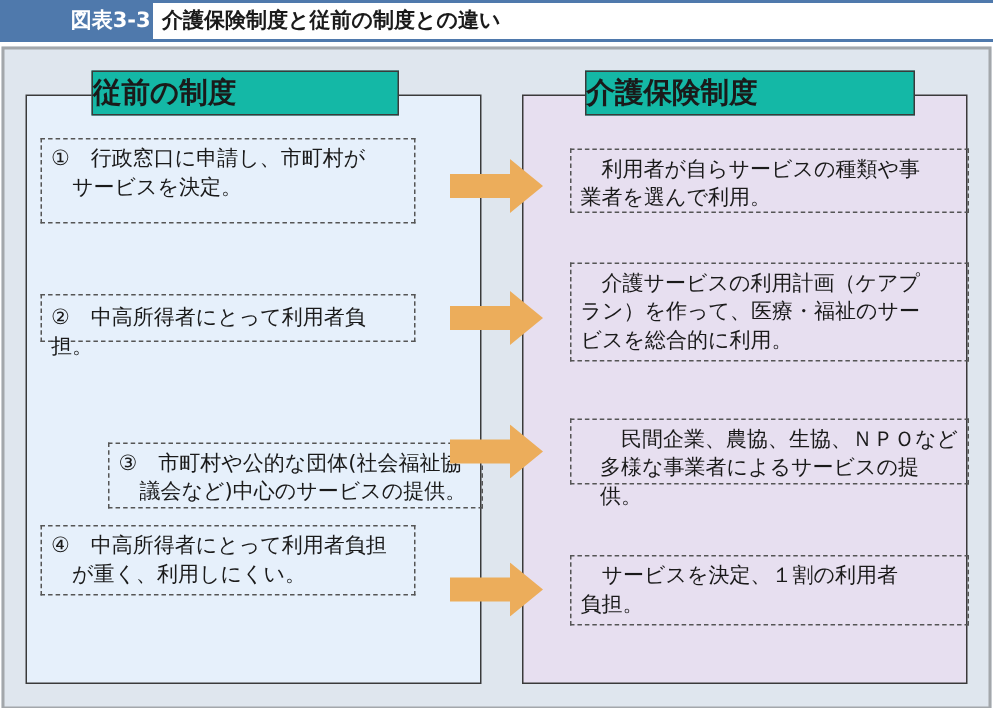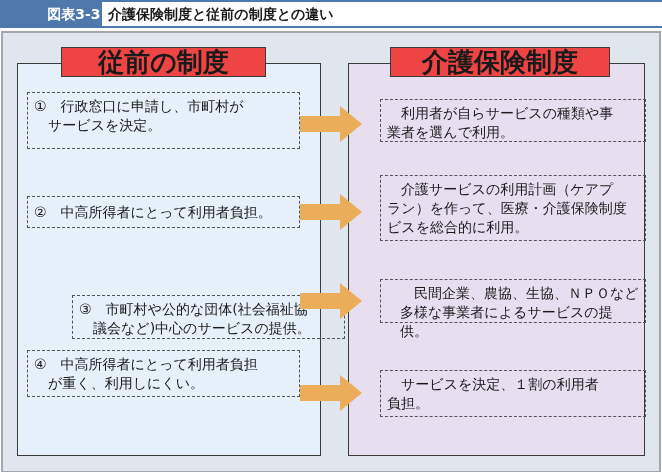--- a/index.html
+++ b/index.html
@@ -7,27 +7,27 @@
          font-family:"DejaVu Sans", "Liberation Sans", sans-serif; color:#1a1a1a; }
   .hdr-label { position:absolute; left:0; top:0; width:100px; height:28px; background:#4f79ac;
                color:#ffffff; font-weight:bold; font-size:14px; line-height:28px; text-align:right;padding-left:16px; }
   .hdr-title { position:absolute; left:100px; top:0; width:558px; height:24px; background:#ffffff;
                border:2px solid #4f79ac; font-weight:bold; font-size:14px; line-height:24px; padding-left:6px; box-sizing:content-box; }
   .outer { position:absolute; left:1px; top:31px; width:656px; height:438px; background:#dfe6ee;
            border:2px solid #a3a7ab; }
   .panel { position:absolute; border:1.5px solid #3a3a3a; }
   .panel.left { left:17px; top:63px; width:302px; height:391px; background:#e6f0fb; }
   .panel.right { left:348px; top:63px; width:295px; height:391px; background:#e7dff0; }
-  .tab { position:absolute; height:28px; background:#ef4444; border:1.5px solid #3a3a3a;
-         font-weight:bold; font-size:26px; line-height:28px; text-align:center; }
+  .tab { position:absolute; height:28px; background:#14b8a6; border:1.5px solid #3a3a3a;
+         font-weight:bold; font-size:19px; line-height:28px; }
   .tab.left { left:61px; top:47px; width:203px; }
   .tab.right { left:390px; top:47px; width:218px; }
   .box { position:absolute; border:1px dashed #555; font-size:14px; line-height:19px;
          padding:4px 6px; box-sizing:border-box; white-space:pre-line; }
-  .lbox { left:27px; width:273px; }
+  .lbox { left:27px; width:250px; }
   .rbox { left:380px; width:266px; }
   .arrow { position:absolute; left:300px; width:62px; height:36px; }
 </style>
 </head>
 <body>
 
 <div class="hdr-label">図表3-3-2</div>
 <div class="hdr-title">介護保険制度と従前の制度との違い</div>
 
 <div class="outer"></div>
@@ -42,21 +42,21 @@
 　サービスを決定。</div>
 <div class="box lbox" style="top:196px;height:32px;padding-top:6px;">②　中高所得者にとって利用者負担。</div>
 <div class="box lbox" style="top:295px;height:44px;margin-left:45px;">③　市町村や公的な団体(社会福祉協
 　議会など)中心のサービスの提供。</div>
 <div class="box lbox" style="top:350px;height:47px;">④　中高所得者にとって利用者負担
 　が重く、利用しにくい。</div>
 
 <div class="box rbox" style="top:99px;height:43px;">　利用者が自らサービスの種類や事
 業者を選んで利用。</div>
 <div class="box rbox" style="top:175px;height:66px;">　介護サービスの利用計画（ケアプ
-ラン）を作って、医療・介護保険制度
+ラン）を作って、医療・福祉のサー
 ビスを総合的に利用。</div>
 <div class="box rbox" style="top:279px;height:44px;padding-left:19px;">　民間企業、農協、生協、ＮＰＯなど
 多様な事業者によるサービスの提供。</div>
 <div class="box rbox" style="top:370px;height:47px;">　サービスを決定、１割の利用者
 負担。</div>
 
 <svg class="arrow" style="top:106px;" viewBox="0 0 62 36">
   <polygon points="0,10 40,10 40,0 62,18 40,36 40,26 0,26" fill="#ecad5b"></polygon>
 </svg>
 <svg class="arrow" style="top:194px;" viewBox="0 0 62 36">

